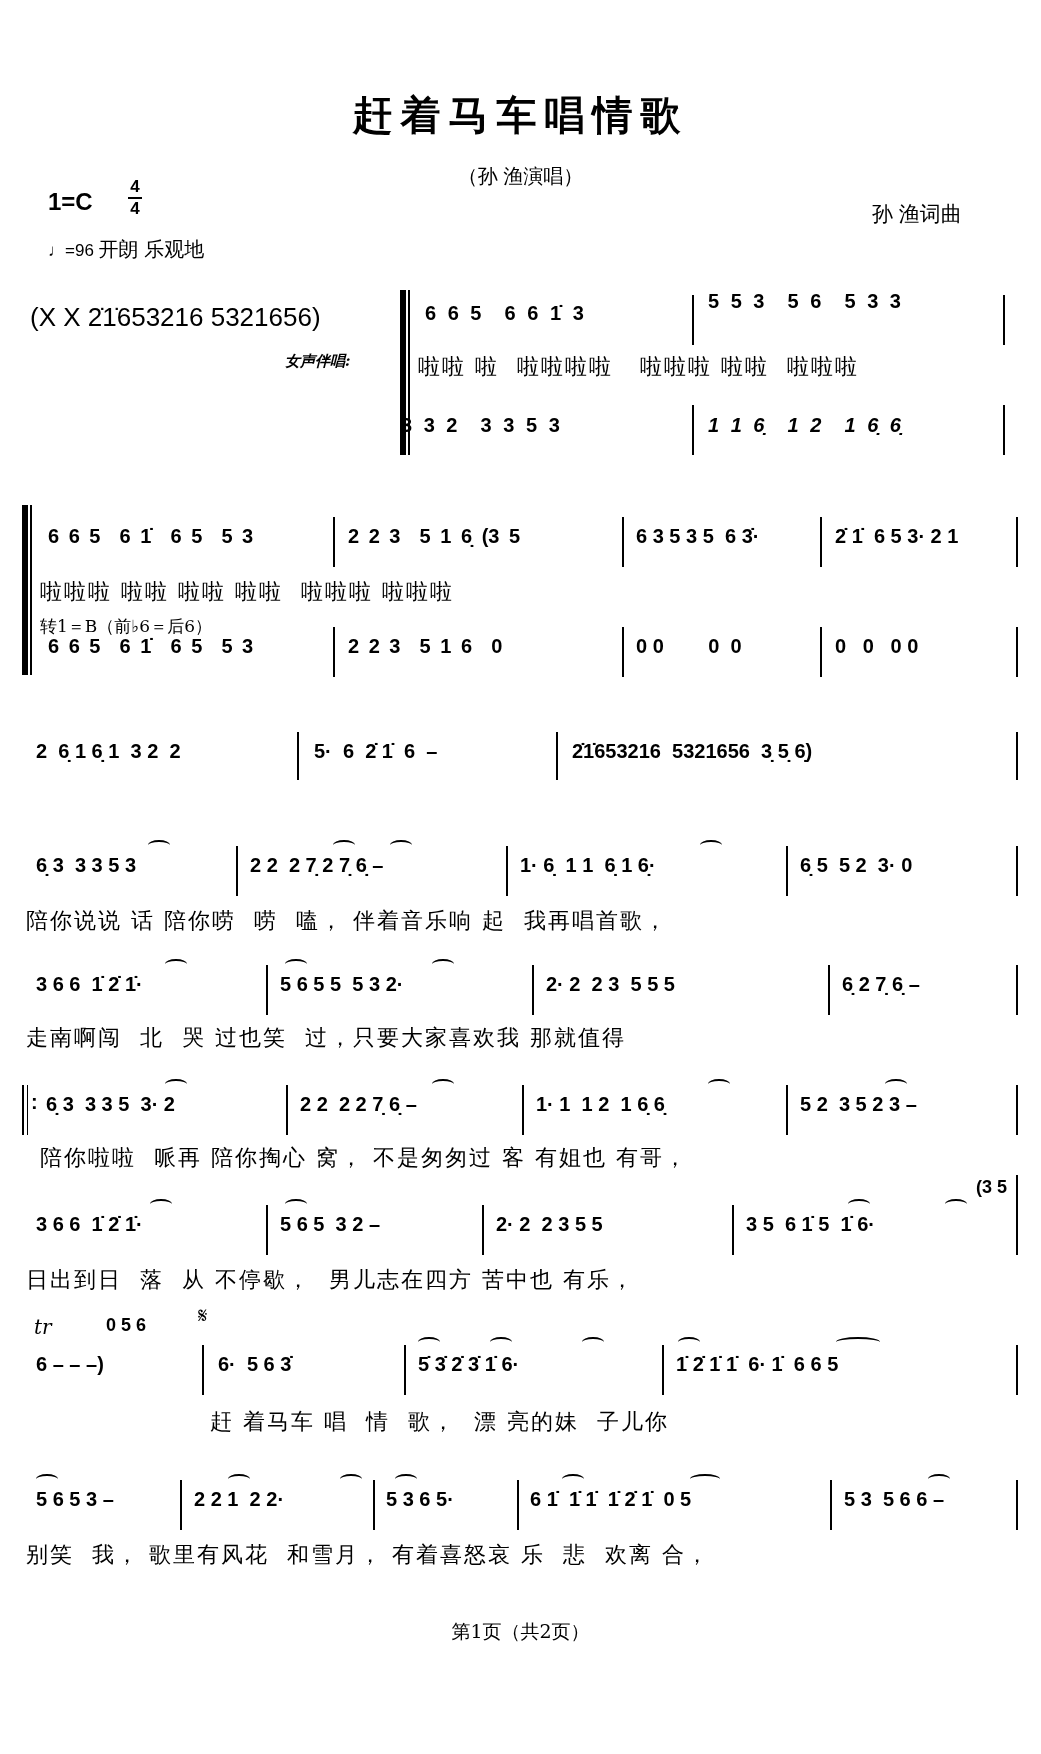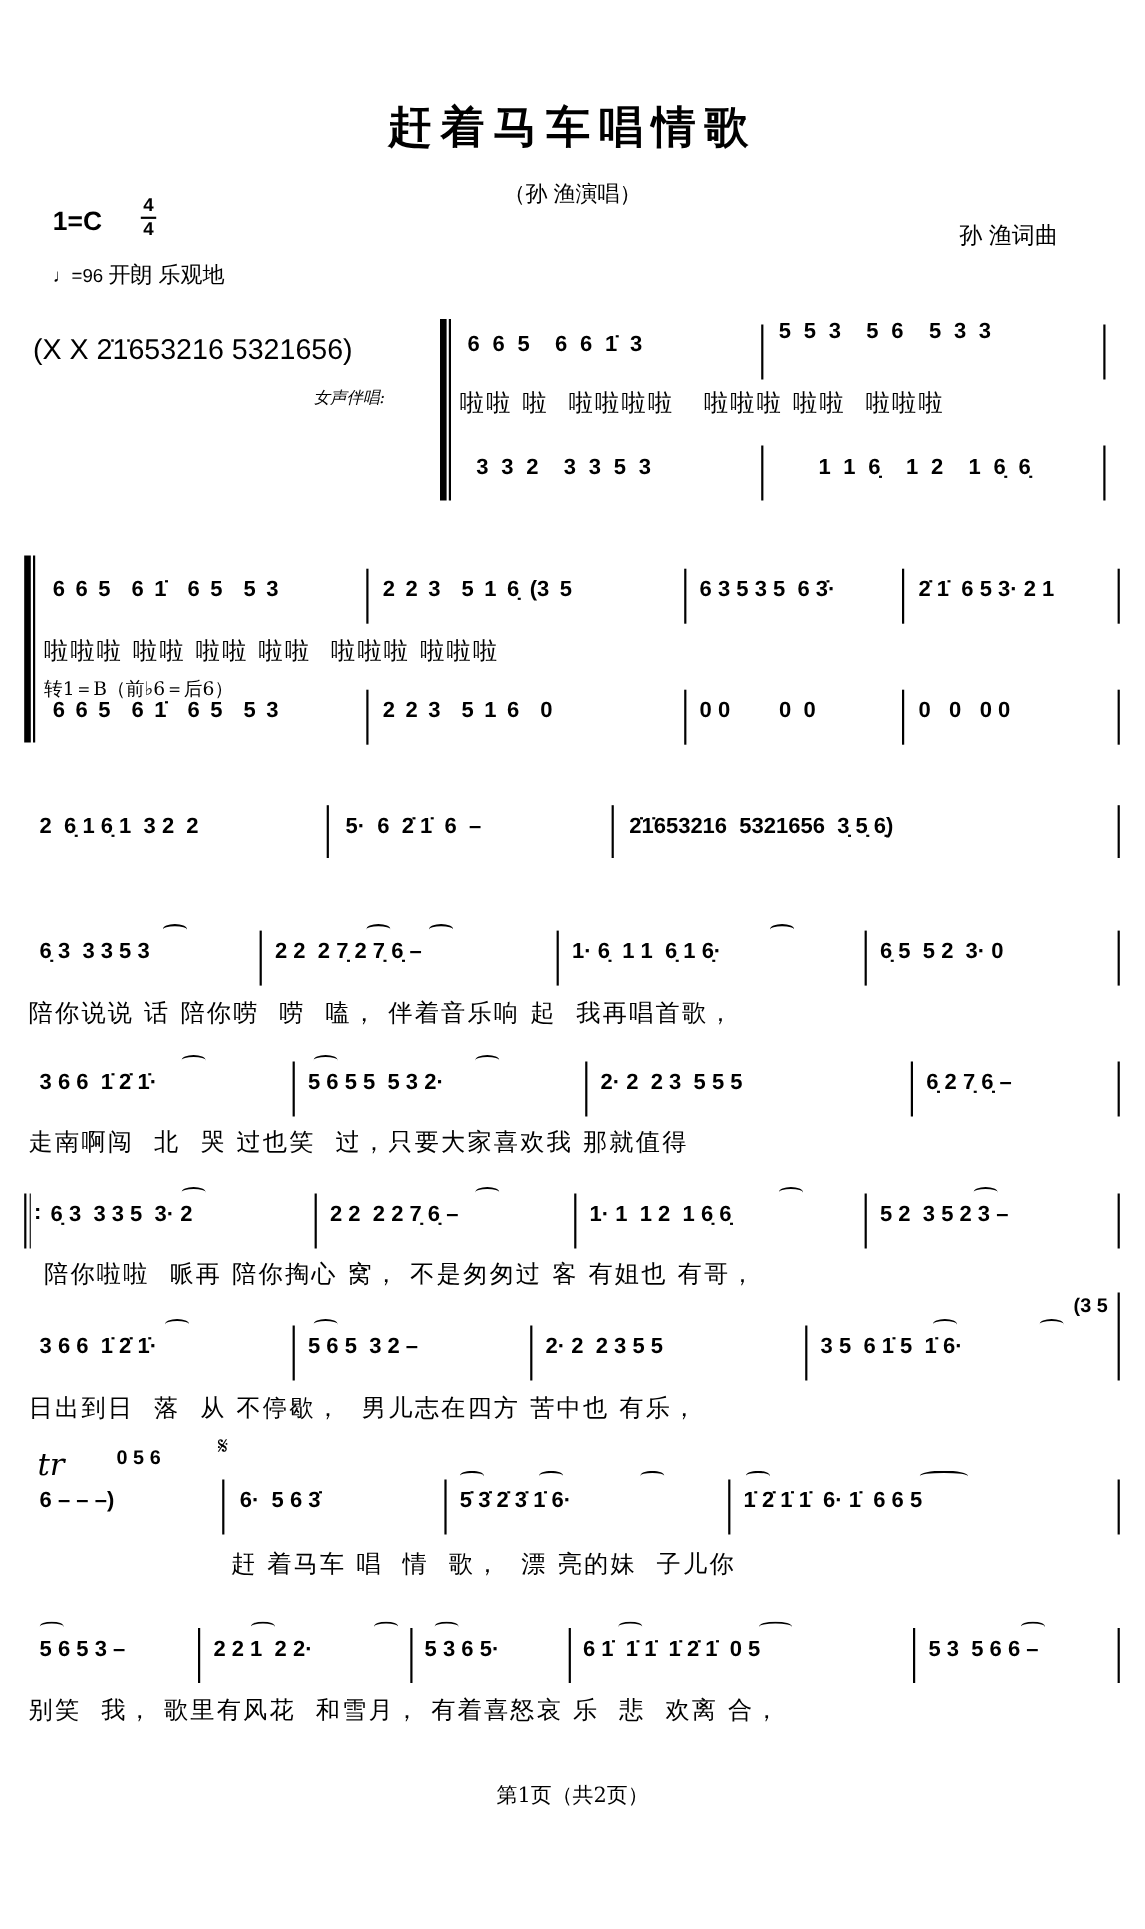--- a/index.html
+++ b/index.html
@@ -19,51 +19,51 @@
   .row{position:absolute;left:0;width:1041px;white-space:nowrap;}
   .n{position:absolute;font-size:20px;font-weight:bold;font-family:"Liberation Sans",sans-serif;}
   .lyr{position:absolute;font-size:22px;font-family:"DejaVu Serif",serif;white-space:nowrap;letter-spacing:2px;}
   .barline{position:absolute;width:2px;background:#000;}
   .brace{position:absolute;border-left:6px solid #000;}
   .brace:after{content:"";position:absolute;left:2px;top:0;bottom:0;border-left:2px solid #000;}
   .small{font-size:15px;font-style:italic;font-family:"DejaVu Serif",serif;position:absolute;}
   .mod{position:absolute;font-size:17px;font-family:"DejaVu Serif",serif;}
   .footer{left:0;width:1041px;top:1619px;text-align:center;font-size:19px;font-family:"DejaVu Serif",serif;}
   .slur{position:absolute;border-top:2px solid #000;border-radius:50% 50% 0 0;height:8px;}
-  .mark{position:absolute;font-family:"DejaVu Serif",serif;font-style:italic;font-size:28px;}
+  .mark{position:absolute;font-family:"DejaVu Serif",serif;font-style:italic;font-size:20px;}
 </style>
 </head>
 <body>
 
 <div class="abs title">赶着马车唱情歌</div>
 <div class="abs singer">（孙 渔演唱）</div>
 <div class="abs key">1=C</div>
 <div class="abs timesig">
   <span>4</span>
   <span class="bar"></span>
   <span>4</span>
 </div>
 <div class="abs credit">孙 渔词曲</div>
 <div class="abs tempo">
   <span>♩=96</span>
   <span class="mood">开朗 乐观地</span>
 </div>
 
 <div class="row" style="top:290px;height:170px;">
   <div class="n" style="left:30px;top:12px;font-weight:normal;font-size:26px;">(X X 2̇1̇653216 5321656)</div>
-  <div class="small" style="left:285px;top:62px;">女声伴唱:</div>
+  <div class="small" style="left:285px;top:62px;font-weight:bold;">女声伴唱:</div>
   <div class="brace" style="left:400px;top:0;height:165px;"></div>
   <div class="n" style="left:425px;top:12px;white-space:pre;word-spacing:6px;">6 6 5  6 6 1̇ 3</div>
   <div class="barline" style="left:692px;top:5px;height:50px;"></div>
   <div class="n" style="left:708px;top:0;white-space:pre;word-spacing:6px;">5 5 3  5 6  5 3 3</div>
   <div class="barline" style="left:1003px;top:5px;height:50px;"></div>
   <div class="lyr" style="left:418px;top:62px;white-space:pre;">啦啦 啦  啦啦啦啦   啦啦啦 啦啦  啦啦啦</div>
-  <div class="n" style="left:433px;top:124px;white-space:pre;word-spacing:6px;">3 3 2  3 3 5 3</div>
+  <div class="n" style="left:401px;top:124px;white-space:pre;word-spacing:6px;">3 3 2  3 3 5 3</div>
   <div class="barline" style="left:692px;top:115px;height:50px;"></div>
-  <div class="n" style="left:744px;top:124px;white-space:pre;word-spacing:6px;">1 1 6̣  1 2  1 6̣ 6̣</div>
+  <div class="n" style="left:708px;top:124px;white-space:pre;word-spacing:6px;font-style:italic;">1 1 6̣  1 2  1 6̣ 6̣</div>
   <div class="barline" style="left:1003px;top:115px;height:50px;"></div>
 </div>
 
 <div class="row" style="top:505px;height:175px;">
   <div class="brace" style="left:22px;top:0;height:170px;"></div>
   <div class="n" style="left:48px;top:20px;white-space:pre;word-spacing:4px;">6 6 5  6 1̇  6 5  5 3</div>
   <div class="barline" style="left:333px;top:12px;height:50px;"></div>
   <div class="n" style="left:348px;top:20px;white-space:pre;word-spacing:4px;">2 2 3  5 1 6̣ (3 5</div>
   <div class="barline" style="left:622px;top:12px;height:50px;"></div>
   <div class="n" style="left:636px;top:20px;white-space:pre;">6 3 5 3 5  6 3̇·</div>

